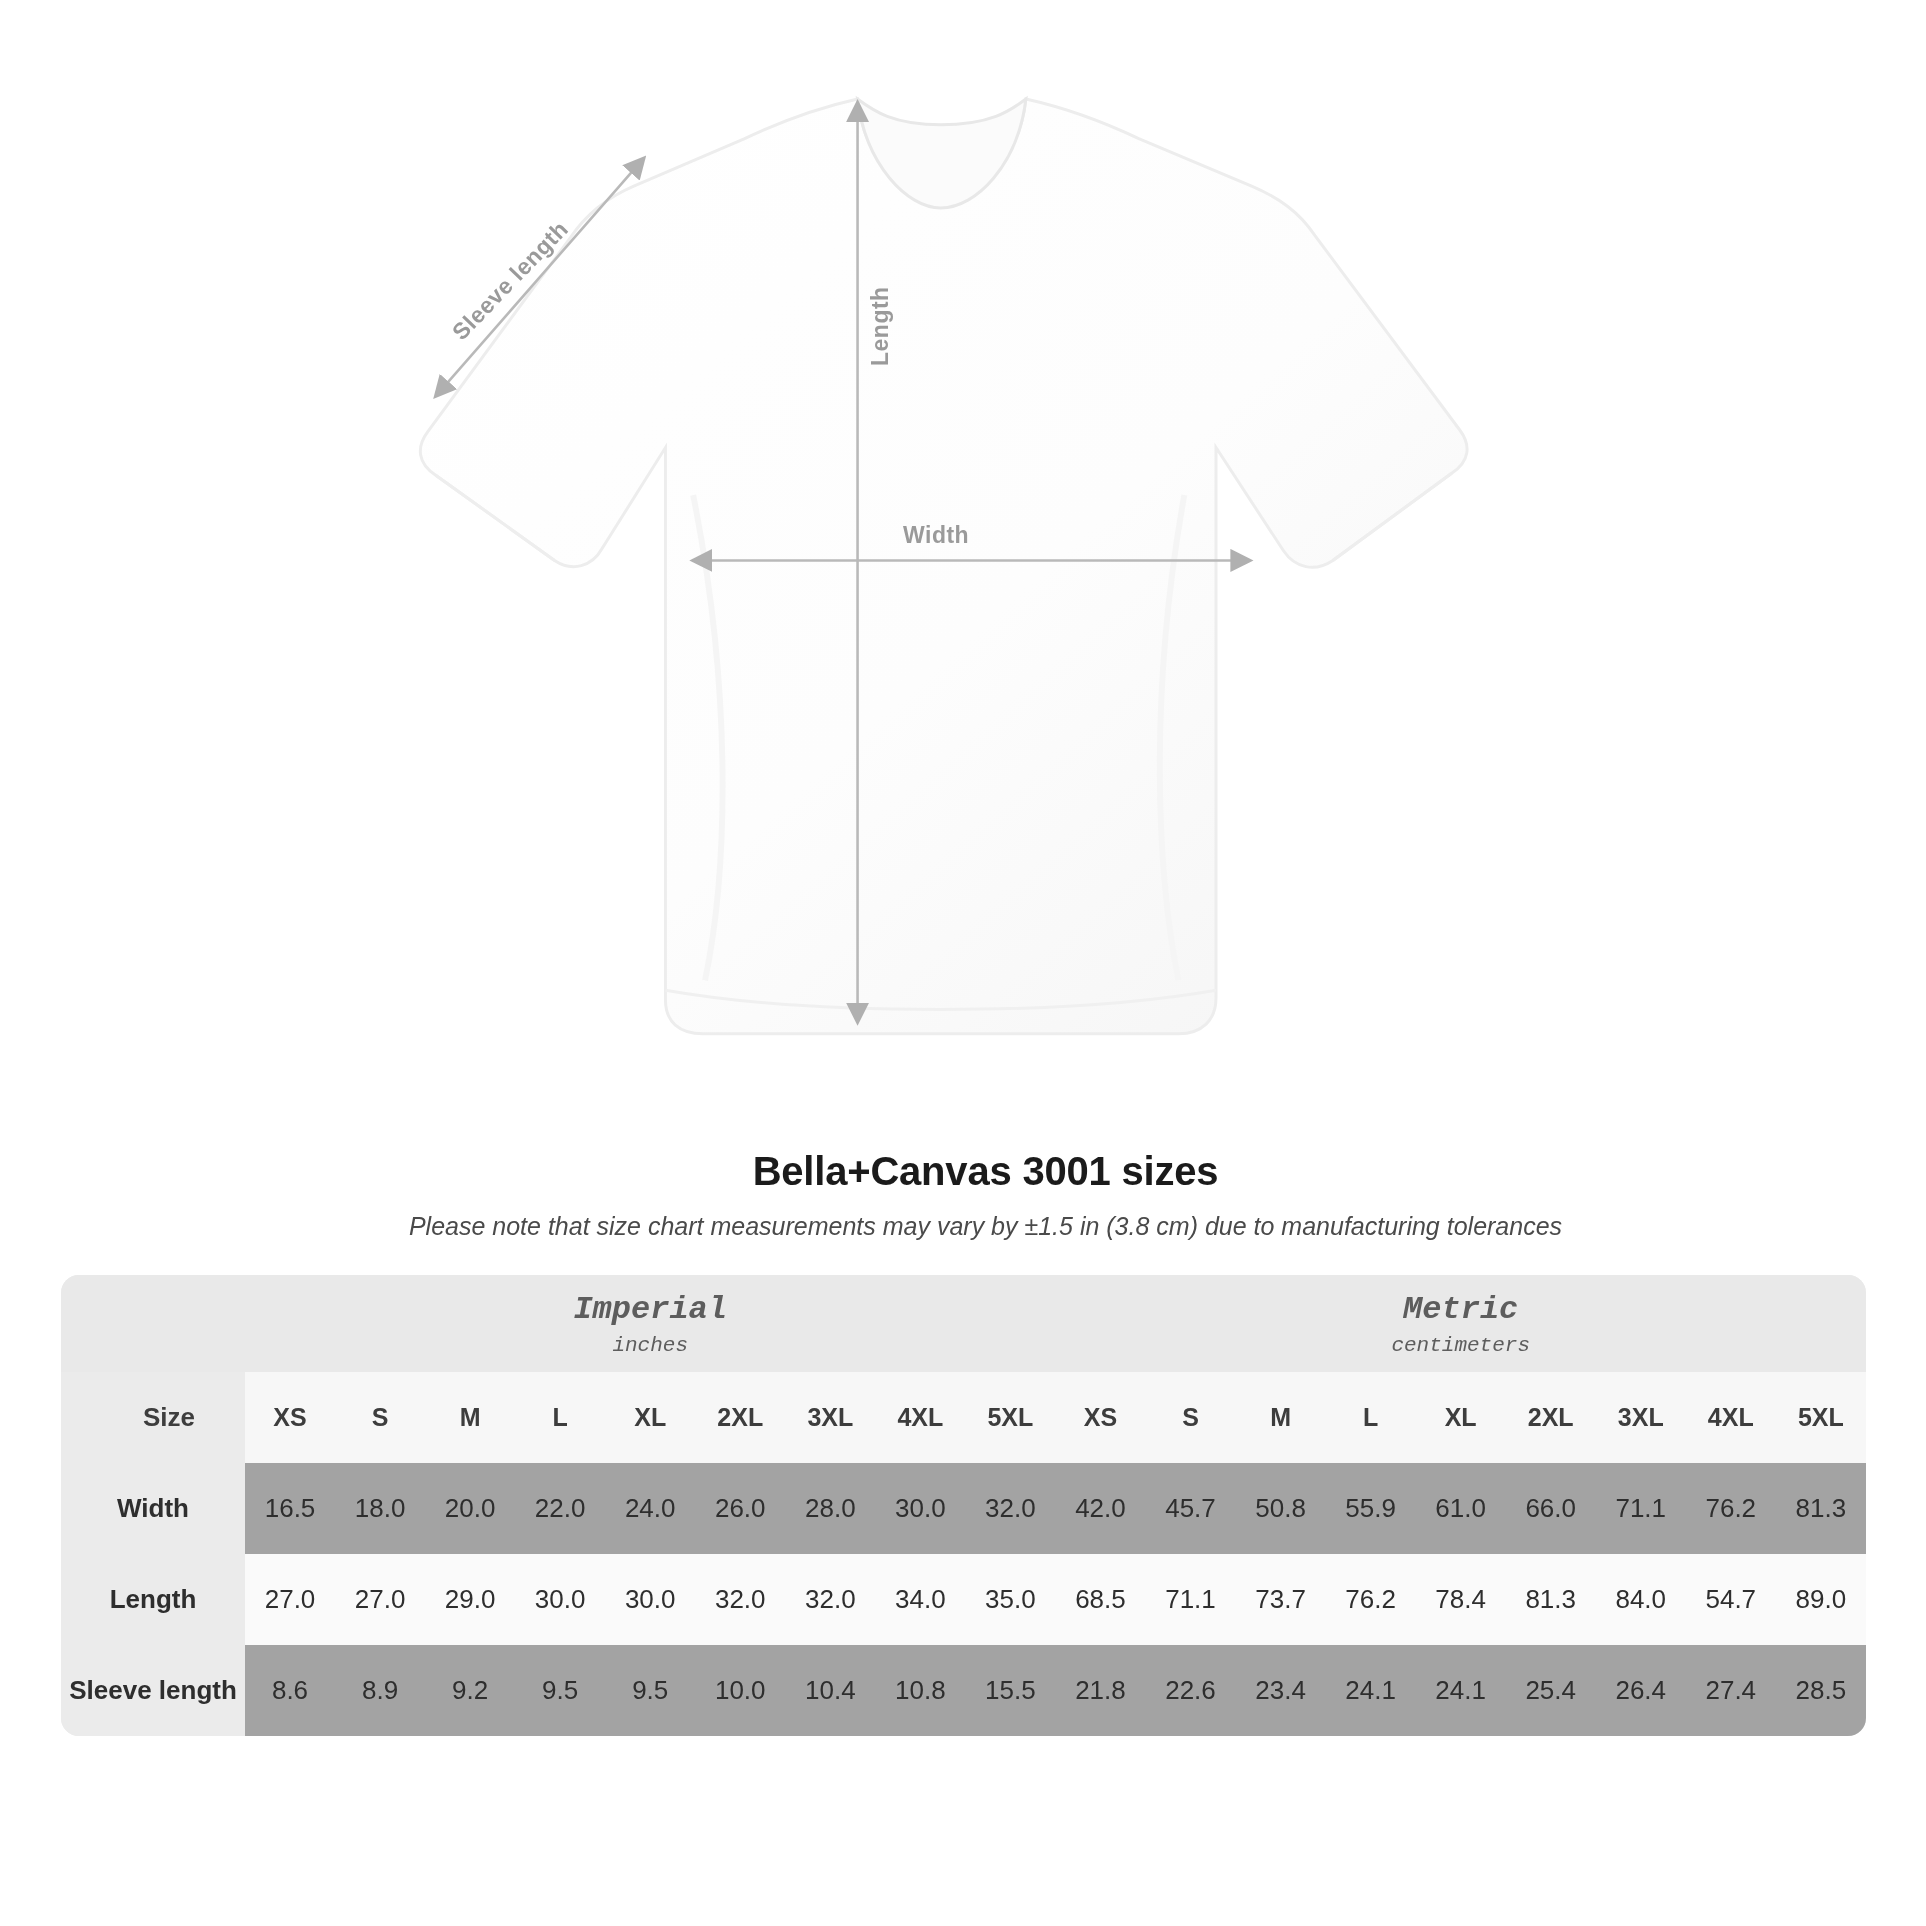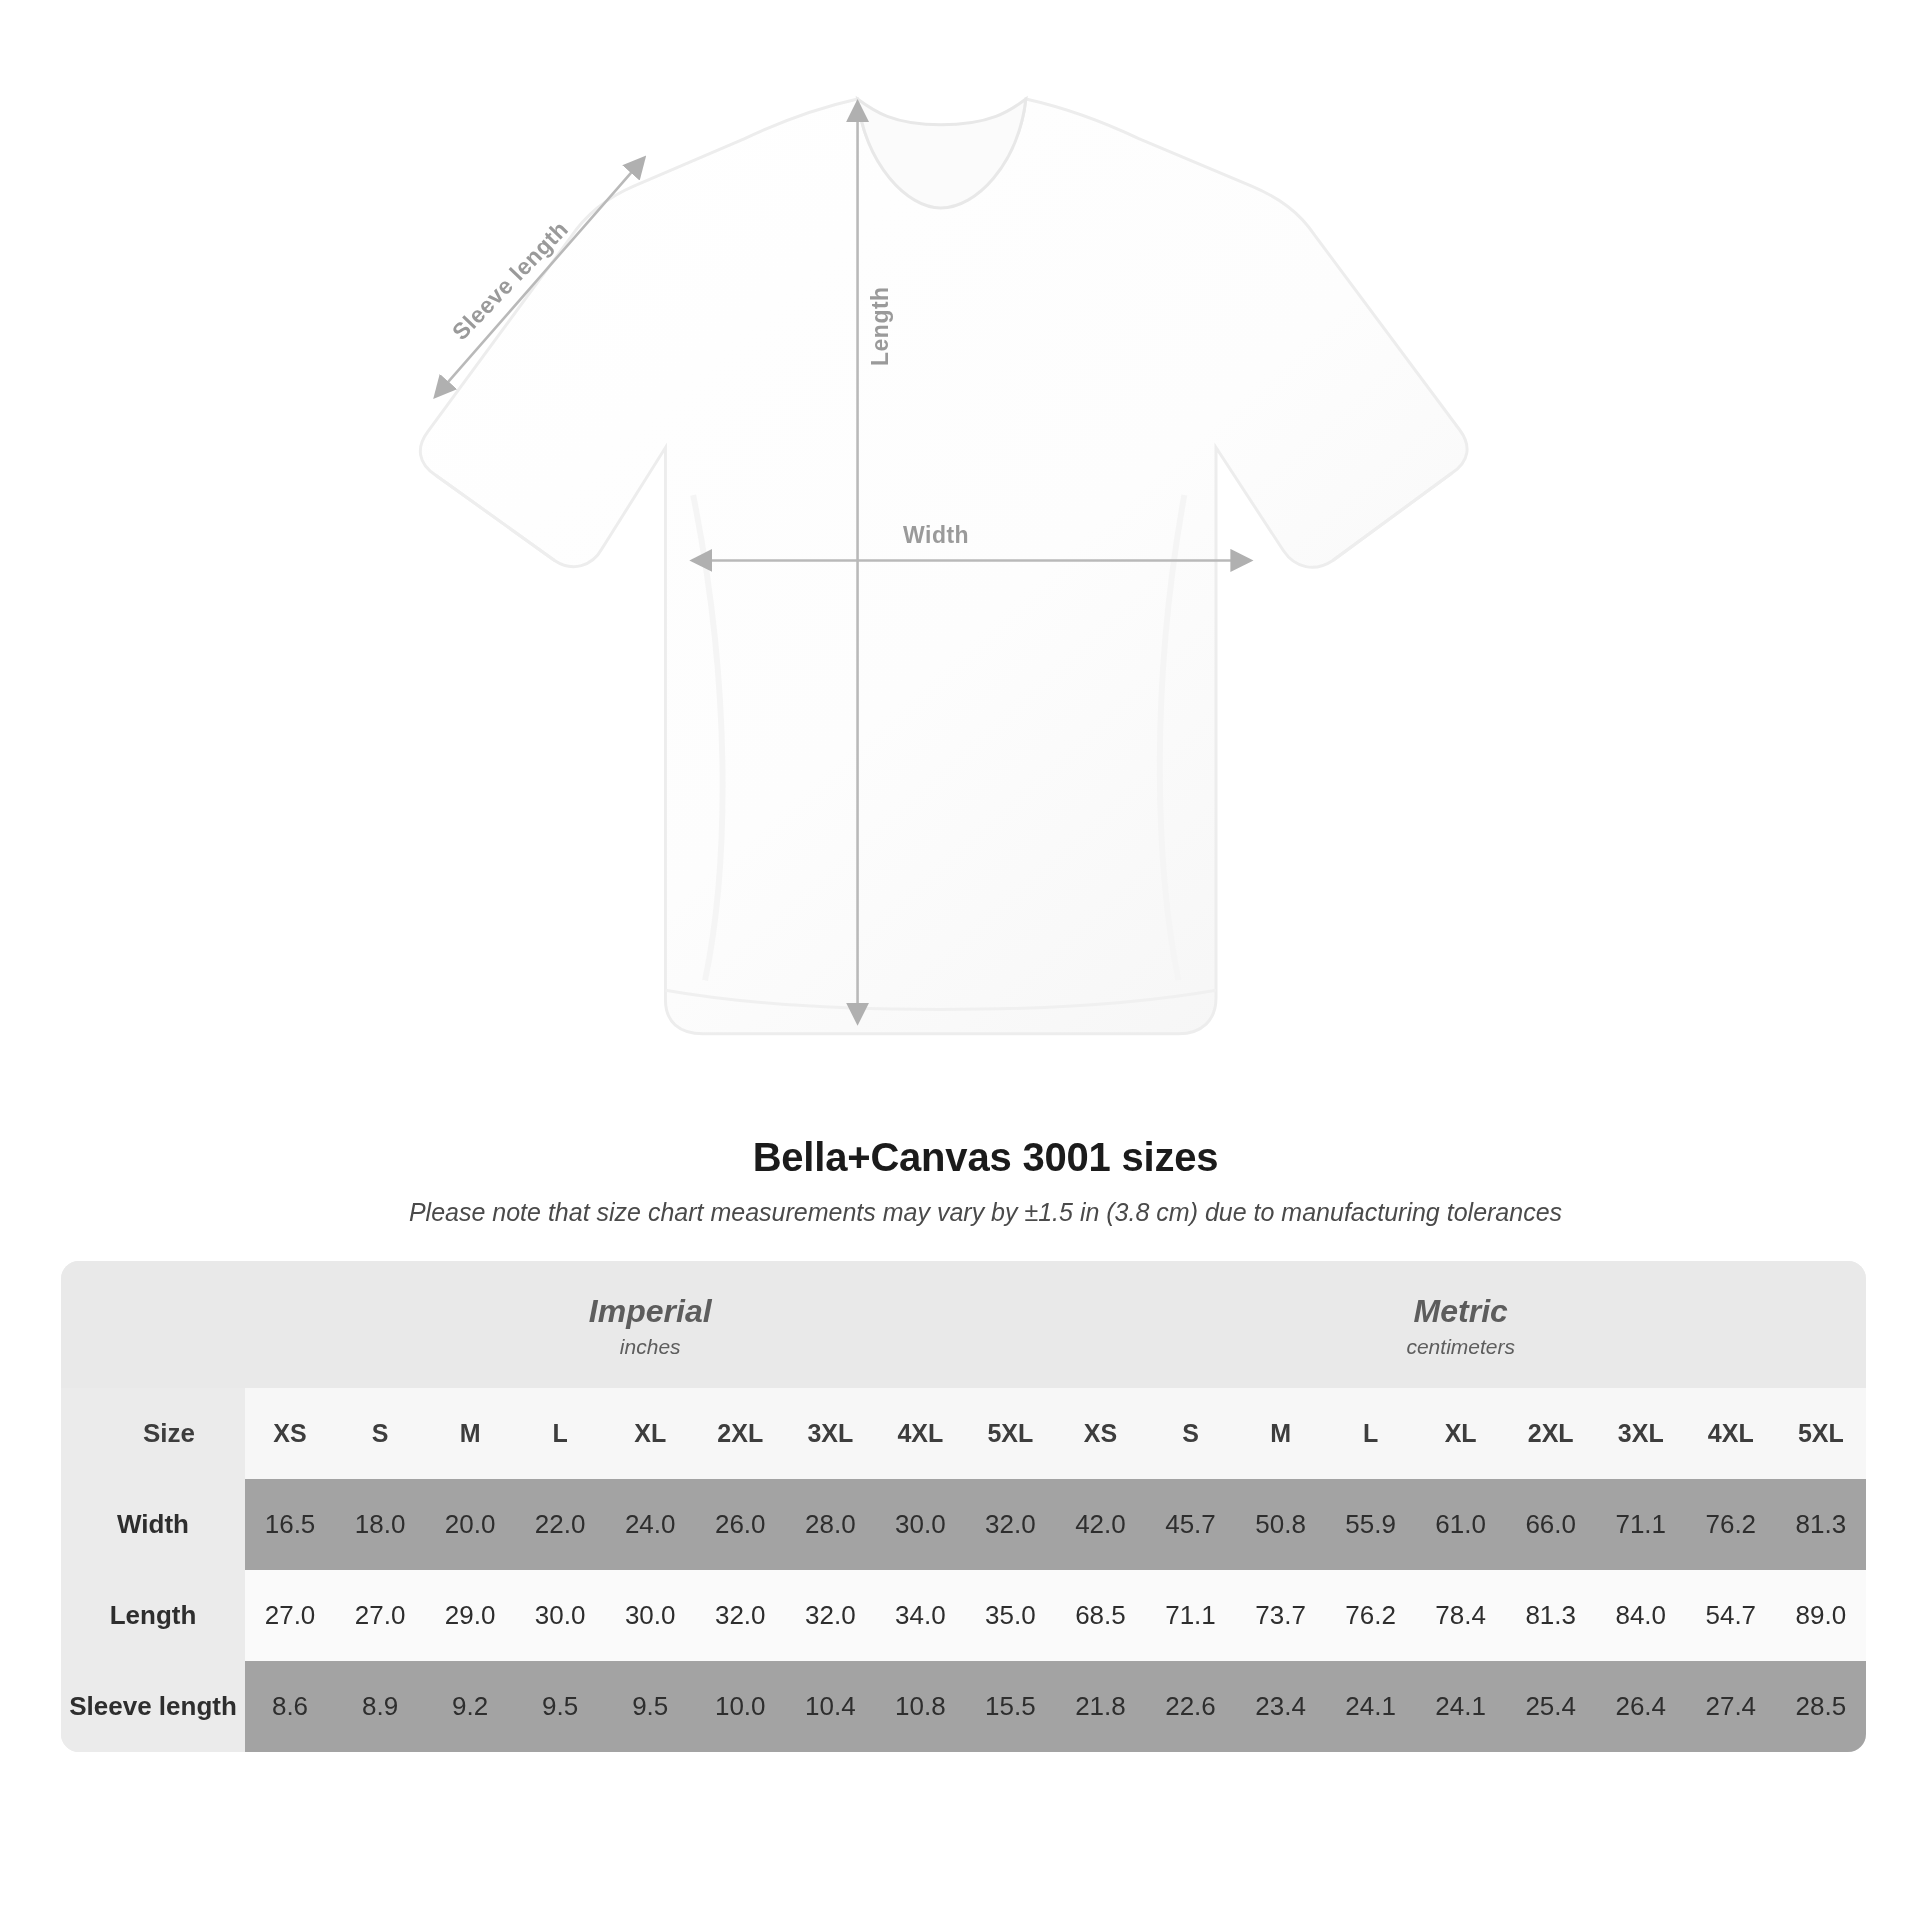--- a/index.html
+++ b/index.html
@@ -52,21 +52,21 @@
   .dim-label.sleeve {
     left: 447px;
     top: 327px;
     transform: rotate(-46deg);
     transform-origin: left top;
   }
 
   
   .title-block {
     text-align: center;
-    margin-top: 26px;
+    margin-top: 40px;
     padding-left: 44px;
   }
   .chart-title {
     font-size: 40px;
     font-weight: bold;
     color: #1b1b1b;
     margin: 0;
     letter-spacing: -0.2px;
   }
   .chart-note {
@@ -86,24 +86,25 @@
   table.size-table {
     border-collapse: collapse;
     width: 100%;
     table-layout: fixed;
   }
   table.size-table td, table.size-table th {
     border: 0;
     padding: 0;
   }
   .unit-head {
-    height: 127px;
+    height: 97px;
     text-align: center;
     background: #e9e9e9;
     vertical-align: middle;
+    font-family: Liberation Mono, monospace;
   }
   .unit-head .unit-name {
     font-size: 32px;
     font-style: italic;
     font-weight: bold;
     color: #5d5d5d;
     line-height: 1.25;
   }
   .unit-head .unit-sub {
     font-size: 21px;

